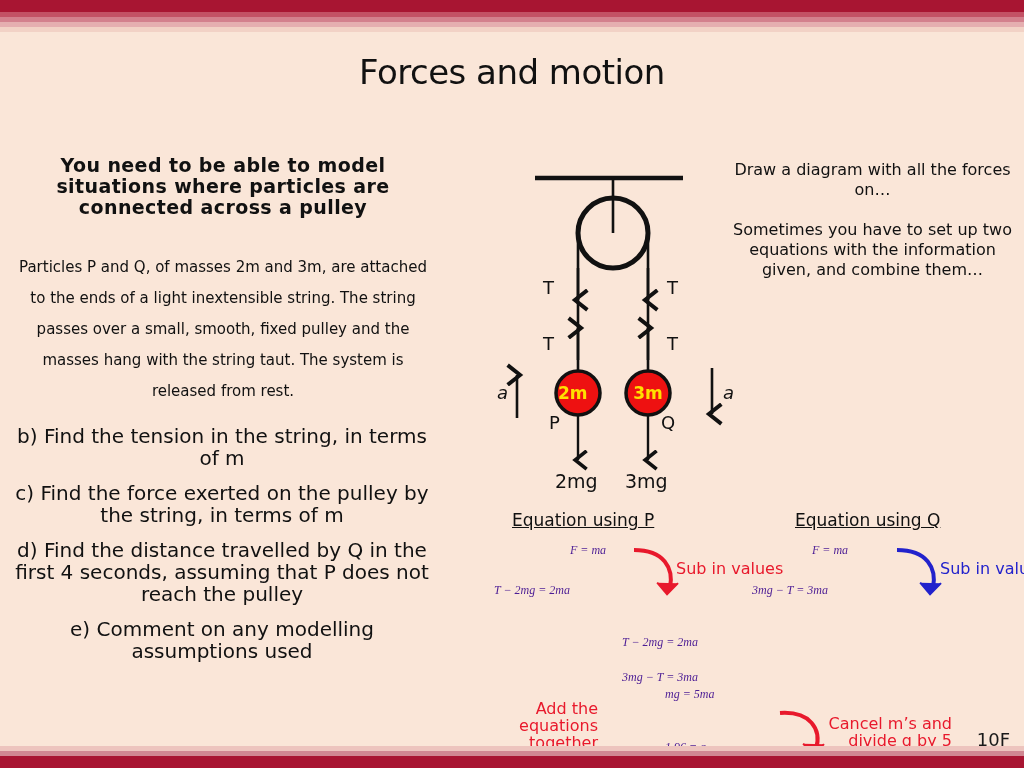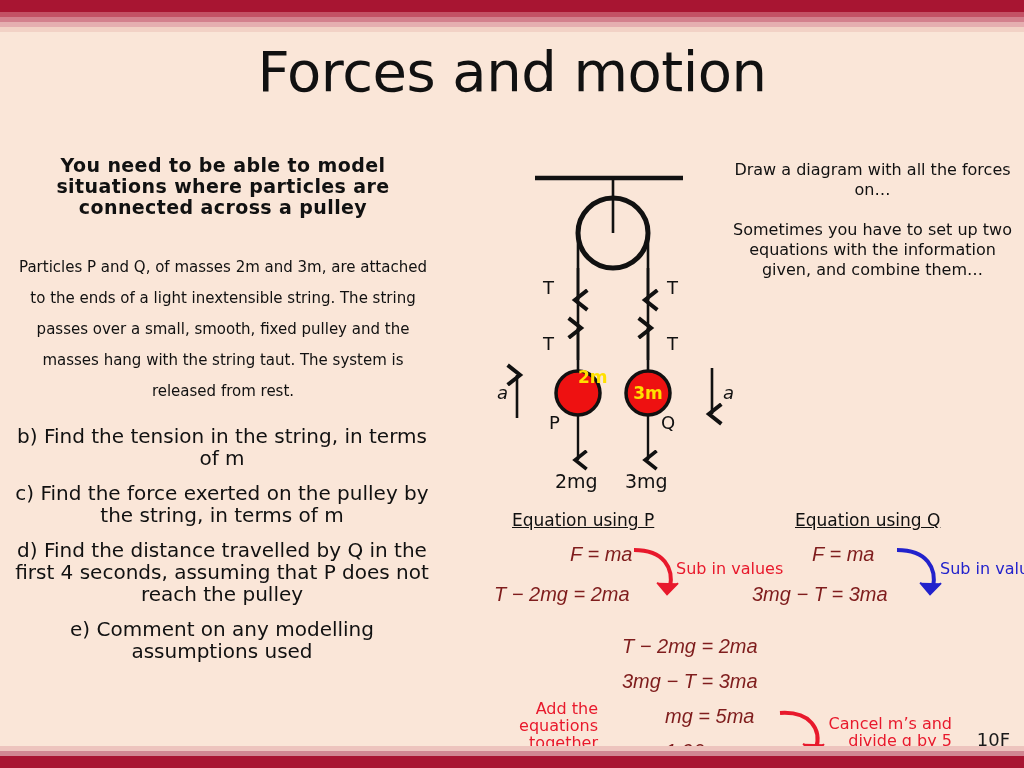--- a/index.html
+++ b/index.html
@@ -38,21 +38,21 @@
   .bb1 { bottom: 0;  height: 12px; background: #A81532; }
   .bb2 { bottom: 12px; height: 5px; background: #D08792; }
   .bb3 { bottom: 17px; height: 5px; background: #EDC4BE; }
 
   
   .title {
     position: absolute;
     left: 0; top: 42px;
     width: 1024px;
     text-align: center;
-    font-size: 56px;
+    font-size: 34px;
     line-height: 60px;
     color: #111111;
     font-family: "DejaVu Sans", sans-serif;
     font-weight: 400;
     letter-spacing: -0.5px;
   }
 
   
   .left-col {
     position: absolute;
@@ -125,24 +125,24 @@
   
   .eqhead {
     position: absolute;
     font-size: 17px;
     color: #111111;
     text-decoration: underline;
     white-space: nowrap;
   }
   .math {
     position: absolute;
-    font-family: Liberation Sans, sans-serif;
+    font-family: Liberation Serif, serif;
     font-style: italic;
-    font-size: 20px;
-    color: #7f1d1d;
+    font-size: 12px;
+    color: #4c1d95;
     white-space: nowrap;
   }
   .note {
     position: absolute;
     font-size: 16px;
     line-height: 17px;
     text-align: right;
     white-space: nowrap;
   }
   .note-red { color: #E8192C; }
@@ -221,21 +221,21 @@
 
     <line x1="32" y1="258" x2="32" y2="215" stroke="#111111" stroke-width="2.6" marker-end="url(#arrHeadUp)"></line>
     <line x1="227" y1="208" x2="227" y2="254" stroke="#111111" stroke-width="2.6" marker-end="url(#arrHead)"></line>
   </svg>
 
   <div class="dlabel" style="left:58px; top:117px;">T</div>
   <div class="dlabel" style="left:58px; top:173px;">T</div>
   <div class="dlabel" style="left:182px; top:117px;">T</div>
   <div class="dlabel" style="left:182px; top:173px;">T</div>
 
-  <div class="masslabel" style="left:73px; top:207px; width:28px;padding-left:20px;">2m</div>
+  <div class="masslabel" style="left:73px; top:223px; width:28px;">2m</div>
   <div class="masslabel" style="left:143px; top:223px; width:40px;">3m</div>
 
   <div class="dlabel" style="left:64px; top:252px;">P</div>
   <div class="dlabel" style="left:176px; top:252px;">Q</div>
 
   <div class="dlabel" style="left:70px; top:310px; font-size:19px;">2mg</div>
   <div class="dlabel" style="left:140px; top:310px; font-size:19px;">3mg</div>
 
   <div class="dlabel" style="left:12px; top:222px; font-style:italic;">a</div>
   <div class="dlabel" style="left:238px; top:222px; font-style:italic;">a</div>
@@ -260,21 +260,21 @@
 <svg style="position:absolute; left:893px; top:540px;" width="60" height="65">
   <path d="M4,10 C34,10 44,28 40,48" fill="none" stroke="#2222CC" stroke-width="4"></path>
   <path d="M46,40 L39,54 L26,46" fill="#2222CC" stroke="#2222CC" stroke-width="2" transform="rotate(18 37 48)"></path>
 </svg>
 <div class="note note-blue" style="left:940px; top:560px;">
   <span>Sub in values</span>
 </div>
 
 <div class="math" style="left:622px; top:635px;">T − 2mg = 2ma</div>
 <div class="math" style="left:622px; top:670px;">3mg − T = 3ma</div>
-<div class="math" style="left:665px; top:705px;">mg = 5ma</div>
+<div class="math" style="left:665px; top:687px;">mg = 5ma</div>
 <div class="math" style="left:665px; top:740px;">1.96 = a</div>
 
 <div class="note note-red" style="left:458px; top:700px; white-space:normal; width:140px;">
   <span>Add the equations together</span>
 </div>
 
 <svg style="position:absolute; left:778px; top:705px;" width="60" height="58">
   <path d="M2,8 C32,6 44,24 38,44" fill="none" stroke="#E8192C" stroke-width="4"></path>
   <path d="M44,36 L37,50 L24,42" fill="#E8192C" stroke="#E8192C" stroke-width="2" transform="rotate(18 35 44)"></path>
 </svg>

